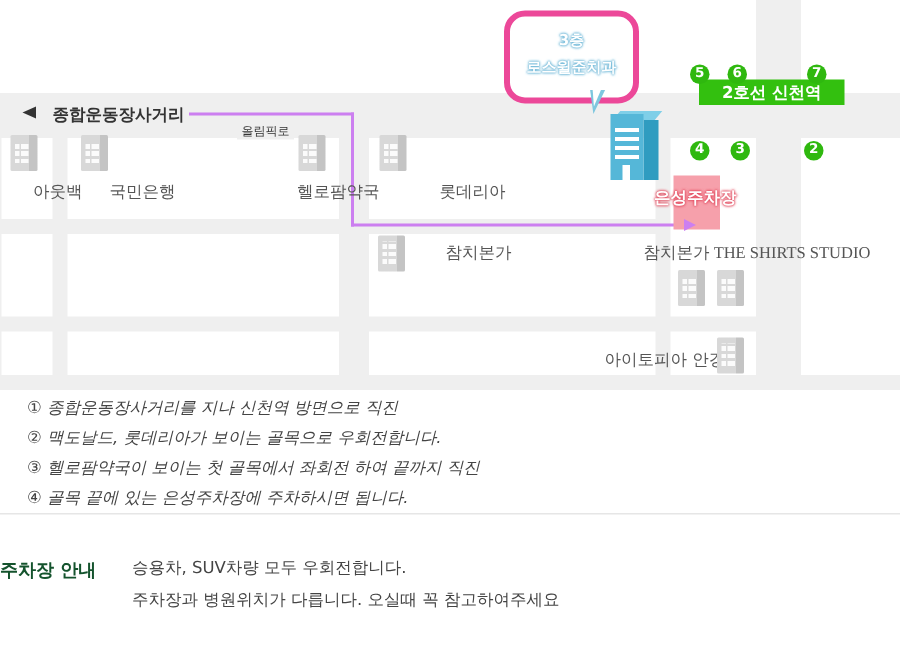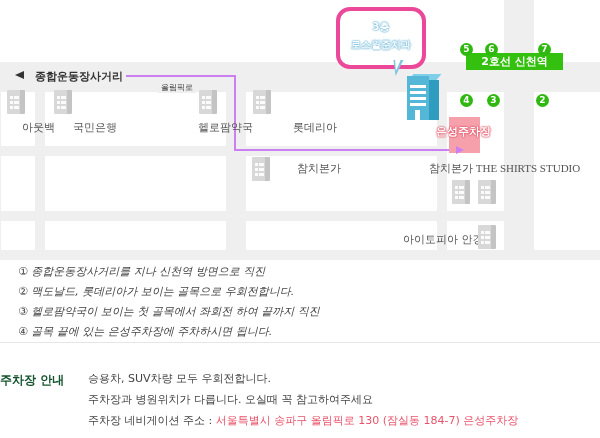--- a/index.html
+++ b/index.html
@@ -119,14 +119,13 @@
   <div class="step">③ 헬로팜약국이 보이는 첫 골목에서 좌회전 하여 끝까지 직진</div>
   <div class="step">④ 골목 끝에 있는 은성주차장에 주차하시면 됩니다.</div>
 </div>
 
 <div id="info-divider"></div>
 
 <div id="info-title">주차장 안내</div>
 <div id="info-lines">
   <div class="info-line">승용차, SUV차량 모두 우회전합니다.</div>
   <div class="info-line">주차장과 병원위치가 다릅니다. 오실때 꼭 참고하여주세요</div>
-  <div class="info-line"><span>주차장 네비게이션 주소 : </span><span class="addr">서울특별시 송파구 올림픽로 130 (잠실동 184-7) 은성주차장</span></div>
 </div>
 
 </body></html>

